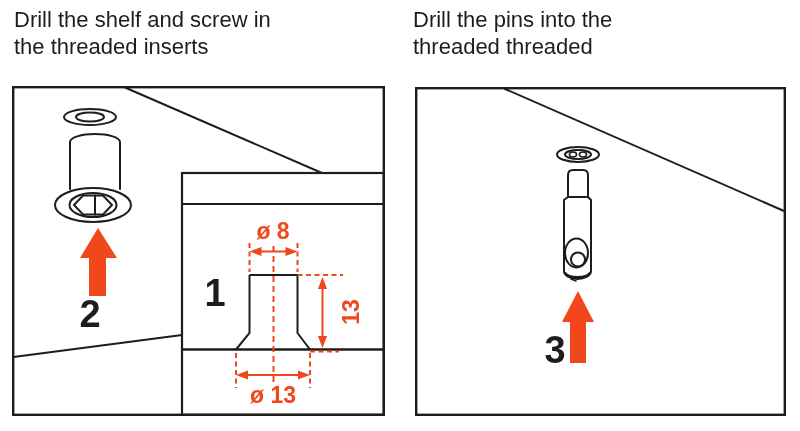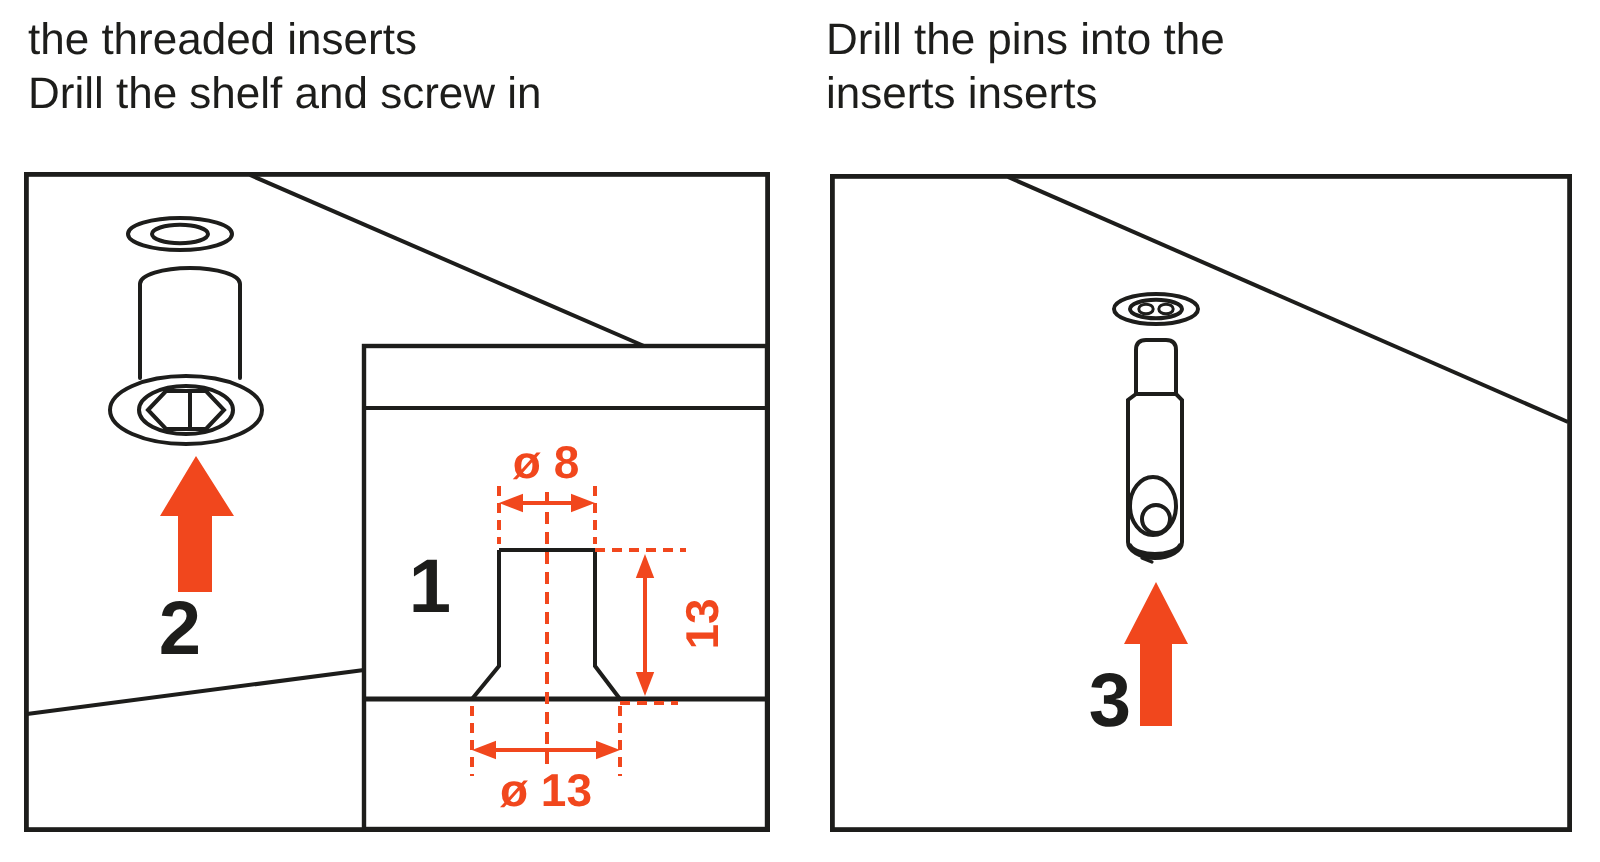--- a/index.html
+++ b/index.html
@@ -21,27 +21,27 @@
   .dimcenter{stroke:#f1471d;stroke-width:2;fill:none;stroke-dasharray:6 4;}
   .dimhead{fill:#f1471d;stroke:none;}
   .dimtext{fill:#f1471d;font-family:"Liberation Sans",sans-serif;font-size:23px;font-weight:700;}
   .steptext{fill:#1d1d1b;font-family:"Liberation Sans",sans-serif;font-size:38px;font-weight:700;}
   .oarrow{fill:#f1471d;stroke:none;}
 </style>
 </head>
 <body>
 
 <div class="title" id="title-left">
+  <div>Drill the shelf and screw in</div>
   <div>the threaded inserts</div>
-  <div>Drill the shelf and screw in</div>
 </div>
 
 <div class="title" id="title-right">
   <div>Drill the pins into the</div>
-  <div>inserts inserts</div>
+  <div>threaded threaded</div>
 </div>
 
 <svg id="svg-left" class="panel-svg" width="373" height="330" viewBox="0 0 373 330">
 
   <rect class="border" x="1.2" y="1.2" width="370.6" height="327.6"></rect>
 
   <g>
     <line class="lnsq" x1="113" y1="1.5" x2="310" y2="87"></line>
     <line class="lnsq" x1="1.5" y1="271" x2="170" y2="249"></line>
   </g>

